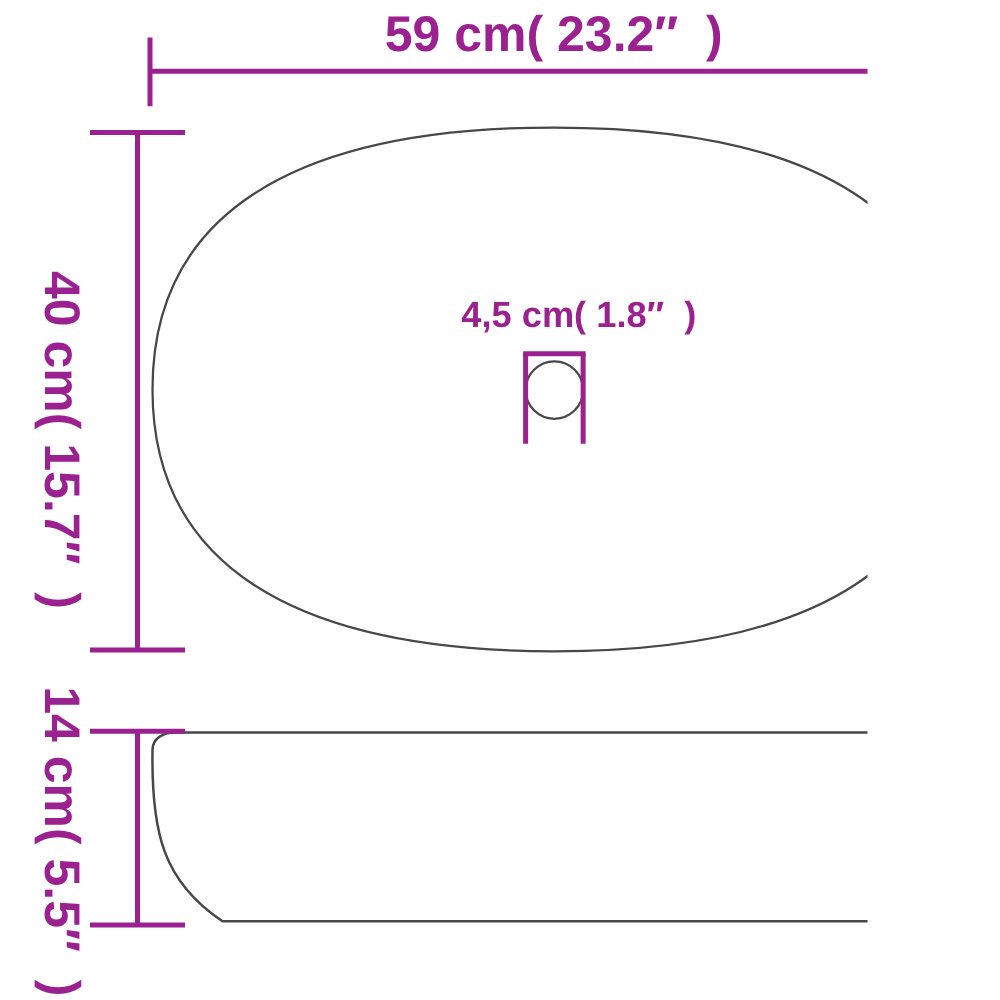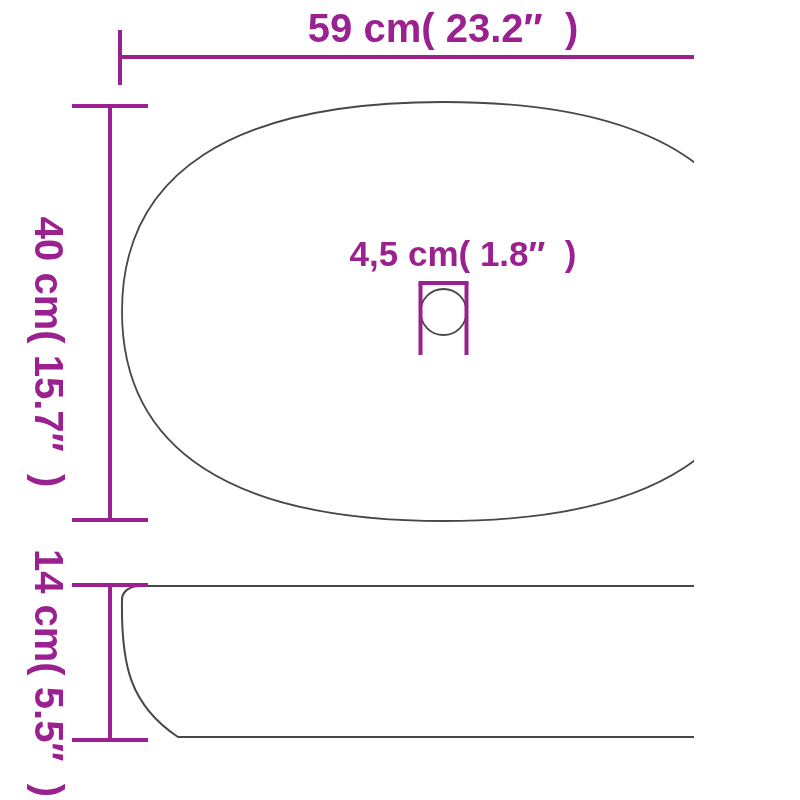--- a/index.html
+++ b/index.html
@@ -24,21 +24,21 @@
   }
   .dim-label {
     position: absolute;
     color: #9B2191;
     font-weight: 700;
     line-height: 1;
     white-space: pre;
     transform: translate(-50%, -50%);
   }
   .dim-label.size-lg { font-size: 40px; }
-  .dim-label.size-md { font-size: 35px; text-align: right; }
+  .dim-label.size-md { font-size: 29px; text-align: right; }
   .dim-label.vertical {
     transform: translate(-50%, -50%) rotate(90deg);
   }
 </style>
 </head>
 <body>
 
 <div class="canvas">
 
   <svg class="diagram-svg" viewBox="0 0 800 800" aria-hidden="true">

